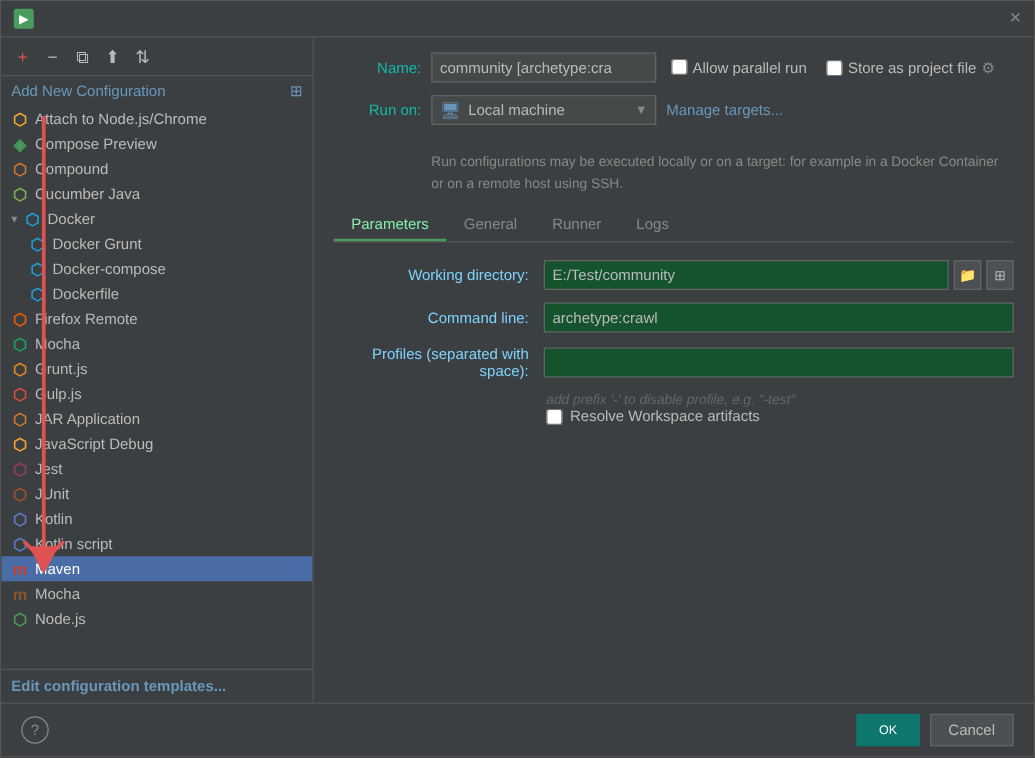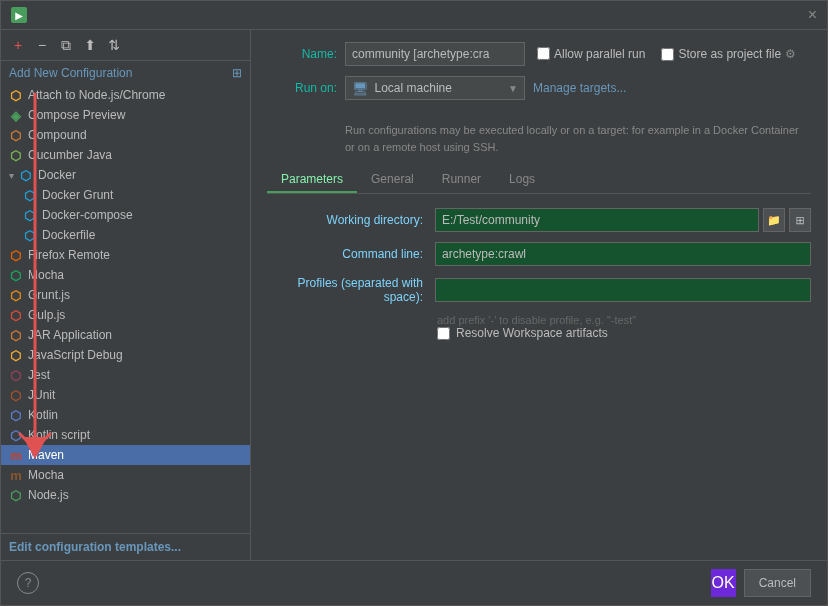--- a/index.html
+++ b/index.html
@@ -275,20 +275,21 @@
       display: flex;
       align-items: center;
       justify-content: center;
       cursor: pointer;
       font-size: 11px;
       color: #bbbbbb;
     }
     .hint-text {
       font-size: 11px;
       color: #666;
+      font-style: italic;
       padding-left: 2px;
       grid-column: 2;
     }
     .checkbox-row {
       display: flex;
       align-items: center;
       gap: 6px;
       padding-left: 170px;
     }
     
@@ -310,26 +311,26 @@
       justify-content: center;
       cursor: pointer;
       color: #888;
       font-size: 12px;
     }
     .action-btns {
       display: flex;
       gap: 8px;
     }
     .btn-ok {
-      background: #6d28d9;
+      background: #0f766e;
       color: #fff;
       border: none;
-      padding: 5px 1px;
-      cursor: pointer;
-      font-size: 16px;
+      padding: 5px 18px;
+      cursor: pointer;
+      font-size: 10px;
     }
     .btn-cancel {
       background: #4c5052;
       color: #bbbbbb;
       border: 1px solid #646464;
       padding: 5px 14px;
       cursor: pointer;
       font-size: 12px;
     }
   </style>

